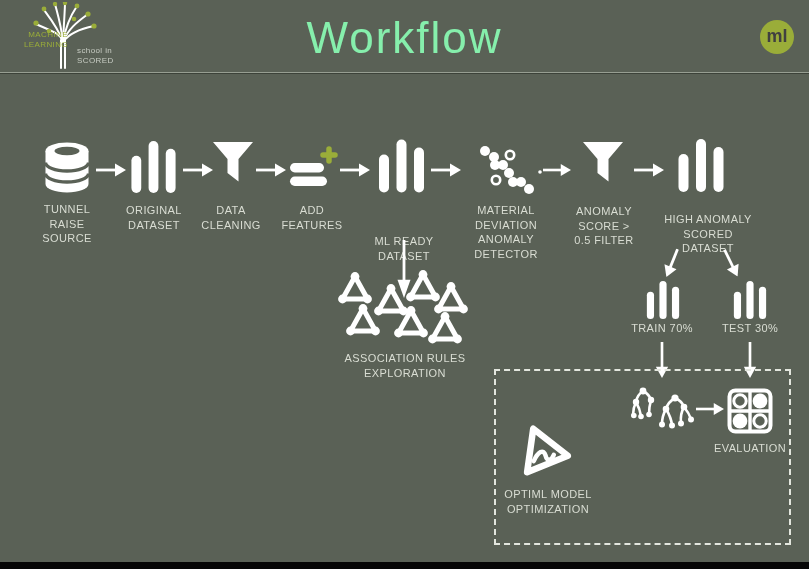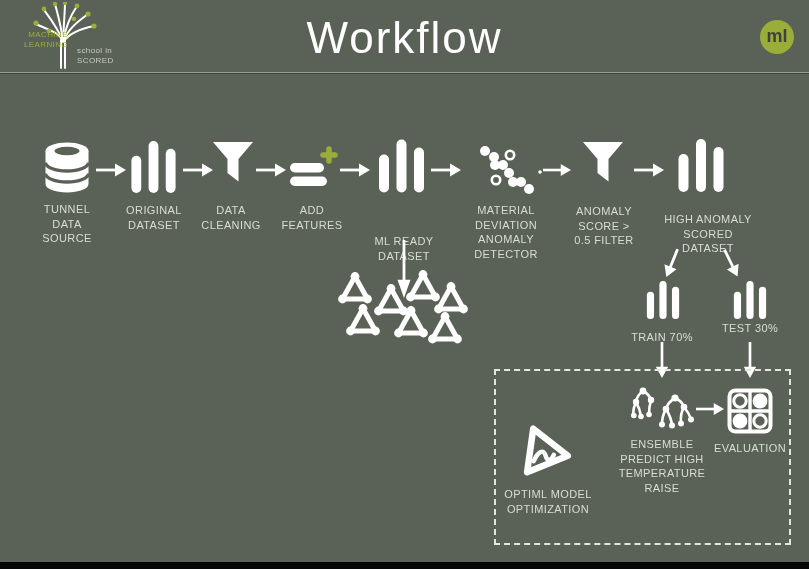--- a/index.html
+++ b/index.html
@@ -10,21 +10,21 @@
     position:relative; width:809px; height:569px; overflow:hidden;
     background:var(--bg); font-family:"Liberation Sans",sans-serif;
   }
   .abs{position:absolute;}
   .lbl{
     position:absolute; font-size:11px; line-height:1.32; letter-spacing:.4px;
     color:var(--label); text-align:center; white-space:pre-line;
   }
   #page-title{
     position:absolute; left:0; right:0; top:13px; text-align:center;
-    font-size:44px; font-weight:100; color:#ffffff; letter-spacing:2px;
+    font-size:44px; font-weight:100; color:#86efac; letter-spacing:2px;
     font-family:"Liberation Sans",sans-serif;
   }
   .divider{
     position:absolute; left:0; top:72px; width:809px; height:1px;
     background:#979e92; box-shadow:0 1px 0 rgba(40,45,38,.6);
   }
   .badge{
     position:absolute; left:760px; top:20px; width:34px; height:34px;
     border-radius:50%; background:var(--green); color:#404040;
     font-size:18px; font-weight:bold; text-align:center; line-height:32px;
@@ -183,21 +183,21 @@
       <use href="#sym-funnel"></use>
     </svg>
   <svg class="abs" style="left:633px;top:163px;" width="32" height="14">
       <use href="#sym-arrow-h"></use>
     </svg>
   <svg class="abs" style="left:678px;top:139px;" width="46" height="53">
       <use href="#sym-bars"></use>
     </svg>
 
   <div class="lbl" style="left:12px;top:202px;width:110px;">TUNNEL
-DATA
+RAISE
 SOURCE</div>
   <div class="lbl" style="left:99px;top:203px;width:110px;">ORIGINAL
 DATASET</div>
   <div class="lbl" style="left:176px;top:203px;width:110px;">DATA
 CLEANING</div>
   <div class="lbl" style="left:257px;top:203px;width:110px;">ADD
 FEATURES</div>
   <div class="lbl" style="left:349px;top:203px;width:110px;margin-top:31px;">ML READY
 DATASET</div>
   <div class="lbl" style="left:451px;top:203px;width:110px;">MATERIAL
@@ -216,34 +216,36 @@
     </svg>
   <svg class="abs" style="left:338px;top:270px;" width="132" height="78" viewBox="0 0 132 78">
     <use href="#sym-tri" x="0" y="2" width="34" height="32"></use>
     <use href="#sym-tri" x="36" y="14" width="34" height="32"></use>
     <use href="#sym-tri" x="68" y="0" width="34" height="32"></use>
     <use href="#sym-tri" x="96" y="12" width="34" height="32"></use>
     <use href="#sym-tri" x="8" y="34" width="34" height="32"></use>
     <use href="#sym-tri" x="56" y="36" width="34" height="32"></use>
     <use href="#sym-tri" x="90" y="42" width="34" height="32"></use>
   </svg>
+  <div class="lbl" style="left:340px;top:351px;width:130px;">ASSOCIATION RULES
+EXPLORATION</div>
 
   <svg class="abs" style="left:657px;top:256px;transform:rotate(112deg);" width="30" height="14">
       <use href="#sym-arrow-h"></use>
     </svg>
   <svg class="abs" style="left:716px;top:256px;transform:rotate(64deg);" width="30" height="14">
       <use href="#sym-arrow-h"></use>
     </svg>
   <svg class="abs" style="left:645px;top:281px;" width="36" height="38">
       <use href="#sym-bars"></use>
     </svg>
   <svg class="abs" style="left:732px;top:281px;" width="36" height="38">
       <use href="#sym-bars"></use>
     </svg>
-  <div class="lbl" style="left:612px;top:330px;width:100px;">TRAIN 70%</div>
+  <div class="lbl" style="left:612px;top:321px;width:100px;">TRAIN 70%</div>
   <div class="lbl" style="left:700px;top:321px;width:100px;">TEST 30%</div>
   <svg class="abs" style="left:655px;top:342px;" width="14" height="36" viewBox="0 0 14 38">
       <use href="#sym-arrow-v"></use>
     </svg>
   <svg class="abs" style="left:743px;top:342px;" width="14" height="36" viewBox="0 0 14 38">
       <use href="#sym-arrow-v"></use>
     </svg>
 
   <div class="dashed-box"></div>
 
@@ -279,24 +281,20 @@
         <circle cx="18" cy="28.5" r="2.8"></circle>
       <circle cx="44" cy="12" r="3.6"></circle>
         <circle cx="35" cy="23" r="3.3"></circle>
         <circle cx="53" cy="21" r="3.3"></circle>
       <circle cx="31" cy="38.5" r="3"></circle>
         <circle cx="41" cy="39.5" r="3"></circle>
         <circle cx="50" cy="37.5" r="3"></circle>
         <circle cx="60" cy="33.5" r="3"></circle>
     </g>
   </svg>
-  <div class="lbl" style="left:602px;top:437px;width:120px;">ENSEMBLE
-PREDICT HIGH
-TEMPERATURE
-RAISE</div>
 
   <svg class="abs" style="left:696px;top:402px;" width="28" height="14">
       <use href="#sym-arrow-h"></use>
     </svg>
 
   <svg class="abs" style="left:727px;top:388px;" width="46" height="46" viewBox="0 0 46 46">
     <rect x="2.5" y="2.5" width="41" height="41" rx="6" fill="none" stroke="#fff" stroke-width="4"></rect>
     <path d="M23,3 V43 M3,23 H43" stroke="#fff" stroke-width="3.4" fill="none"></path>
     <circle cx="13" cy="13" r="6.2" fill="none" stroke="#fff" stroke-width="3"></circle>
     <circle cx="33" cy="13" r="7.4" fill="#fff"></circle>

